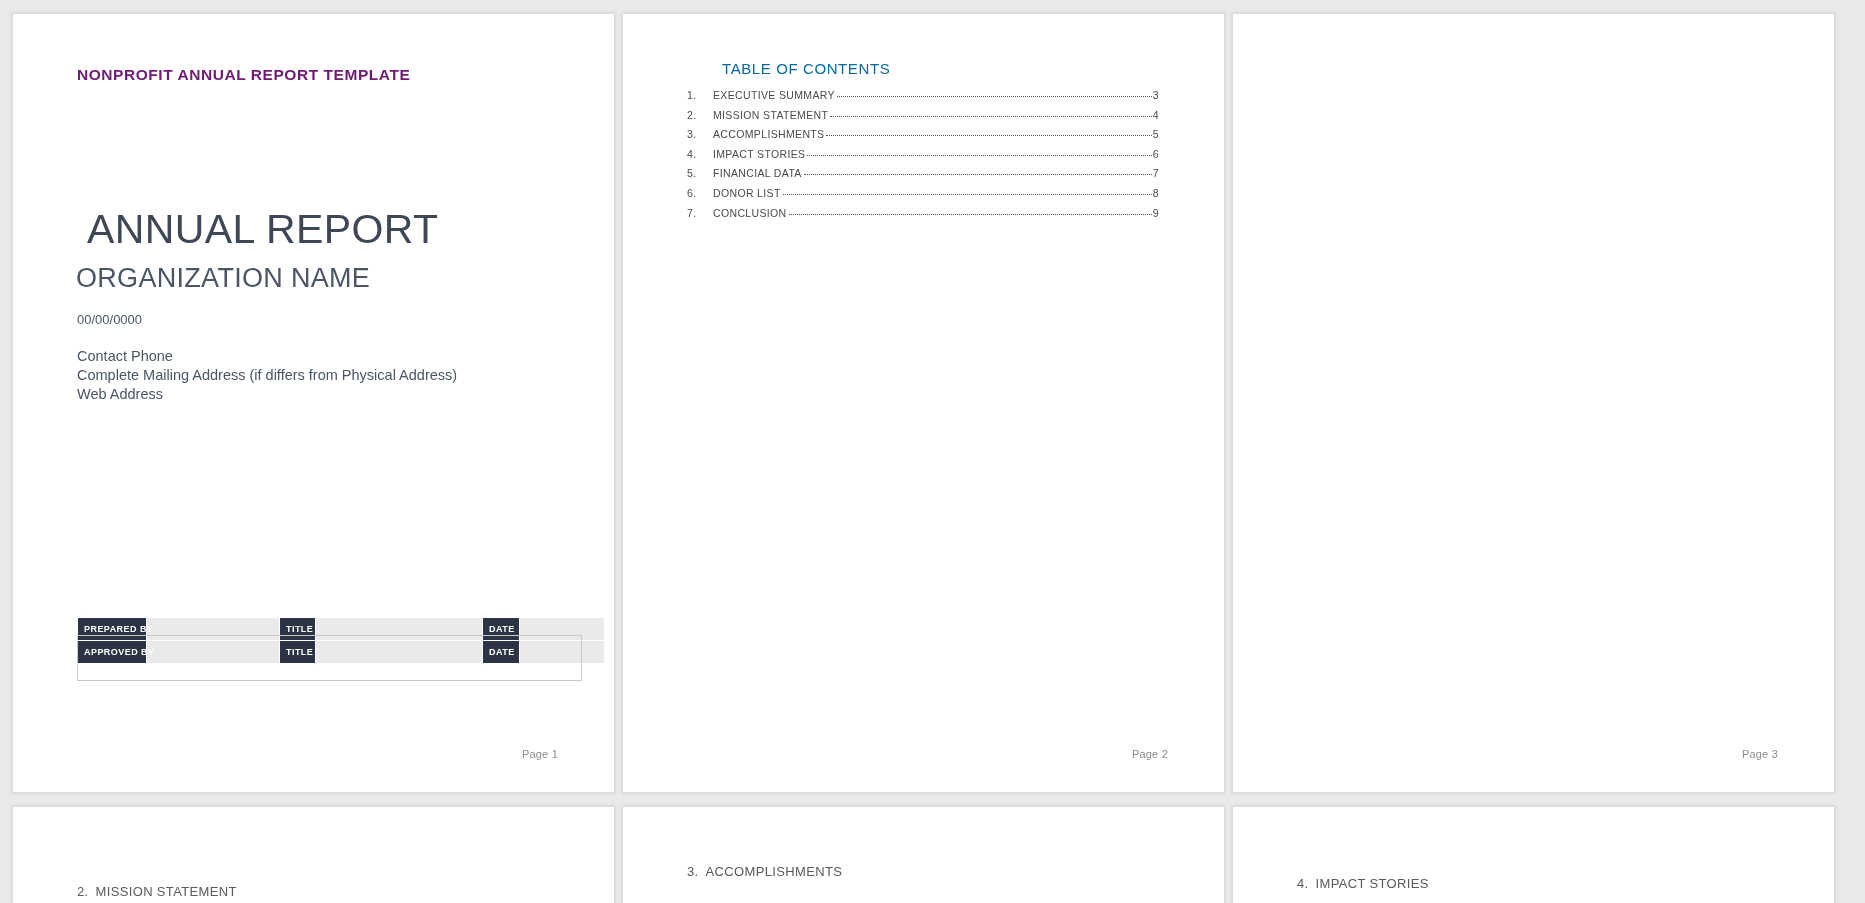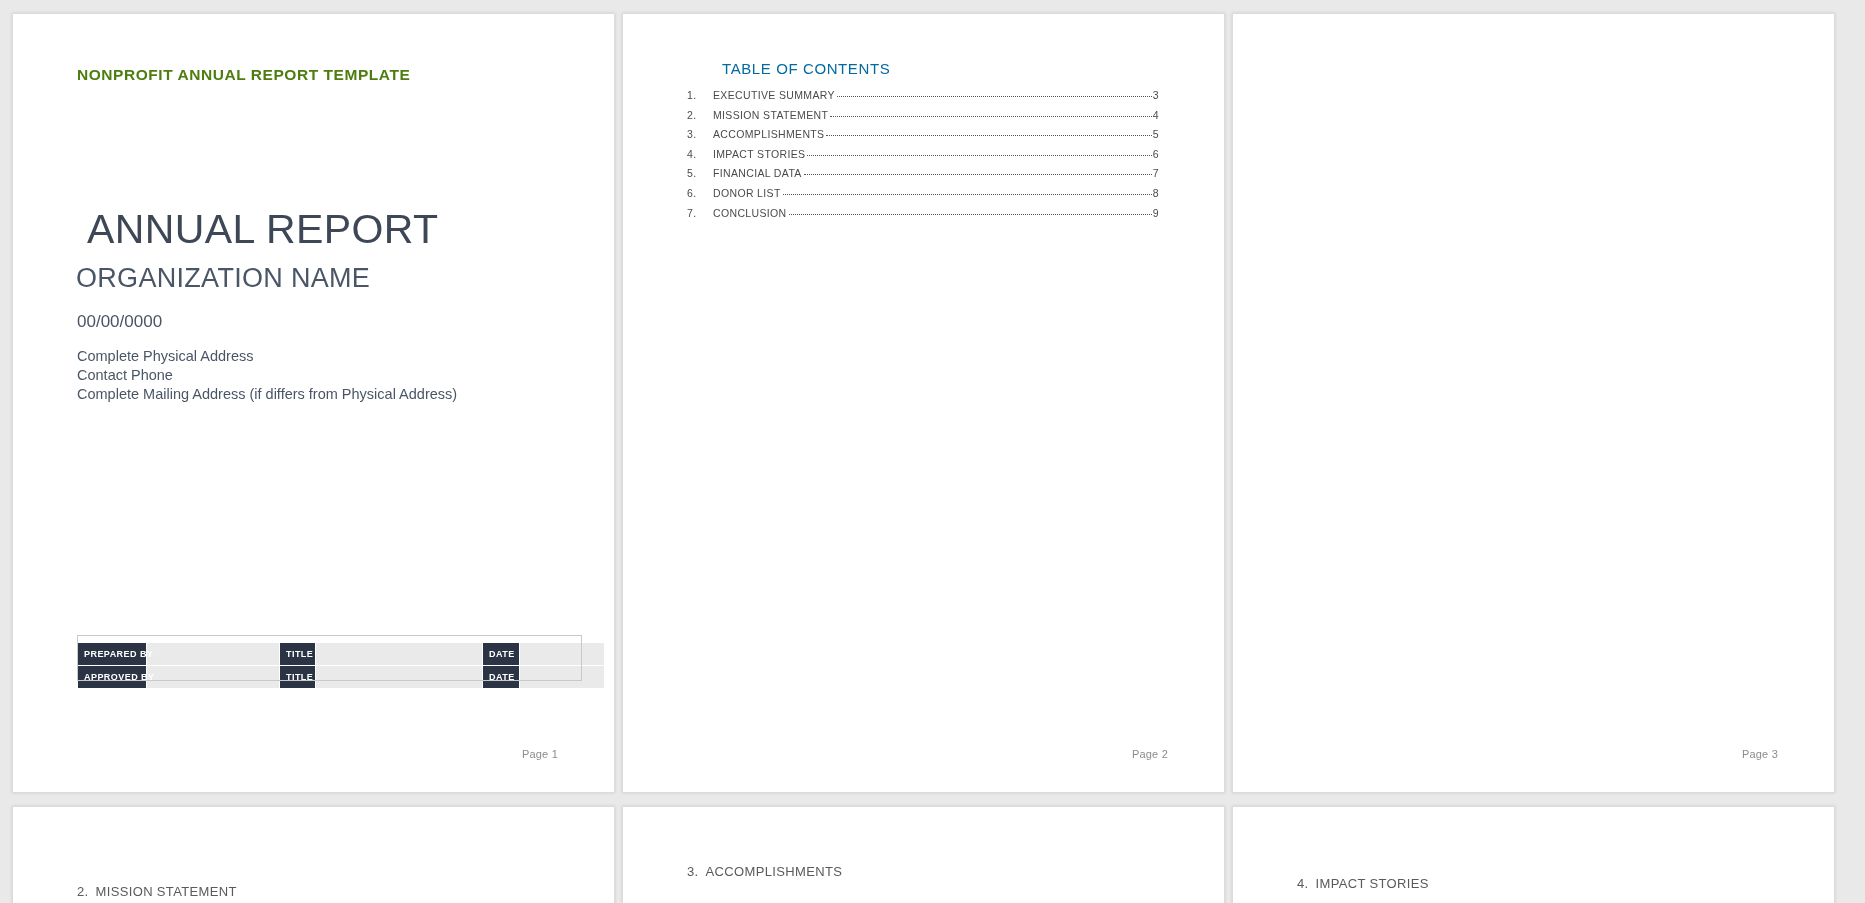--- a/index.html
+++ b/index.html
@@ -44,21 +44,21 @@
   }
 
   
   .kicker {
     position: absolute;
     top: 52px;
     left: 0;
     font-size: 15.5px;
     font-weight: bold;
     letter-spacing: 0.55px;
-    color: #4d7c0f;
+    color: #701a75;
     white-space: nowrap;
   }
   .big-title {
     position: absolute;
     top: 192px;
     left: -2px;
     font-size: 41px;
     font-weight: 300;
     letter-spacing: 0.4px;
     color: #3d4756;
@@ -72,37 +72,37 @@
     font-size: 27px;
     font-weight: 400;
     letter-spacing: 0.3px;
     color: #4a5666;
     white-space: nowrap;
   }
   .cover-date {
     position: absolute;
     top: 298px;
     left: 0;
-    font-size: 17px;
+    font-size: 13px;
     color: #4a5666;
   }
   .cover-address {
     position: absolute;
     top: 333px;
     left: 0;
     font-size: 14.5px;
     line-height: 19.2px;
     color: #4a5666;
   }
 
   
   .sig-table {
     position: absolute;
     left: 0;
-    top: 628px;
+    top: 603px;
     width: 503px;
     border-collapse: collapse;
     table-layout: fixed;
     padding-left: 39px;
   }
   .sig-table td {
     height: 22px;
     padding: 0;
     border: 1px solid #ffffff;
     font-size: 9px;
@@ -205,23 +205,23 @@
 
         <div class="kicker">NONPROFIT ANNUAL REPORT TEMPLATE</div>
 
         <div class="big-title">ANNUAL REPORT</div>
 
         <div class="org-name">ORGANIZATION NAME</div>
 
         <div class="cover-date">00/00/0000</div>
 
         <div class="cover-address">
-          <div>Complete Physical Address</div>
           <div>Contact Phone</div>
           <div>Complete Mailing Address (if differs from Physical Address)</div>
+          <div>Web Address</div>
         </div>
 
         <table class="sig-table">
           <tbody>
               <tr>
             <td class="sig-hdr" style="width:62px">PREPARED BY</td>
             <td class="sig-blank" style="width:132px"></td>
             <td class="sig-hdr" style="width:29px">TITLE</td>
             <td class="sig-blank" style="width:166px"></td>
             <td class="sig-hdr" style="width:30px">DATE</td>

